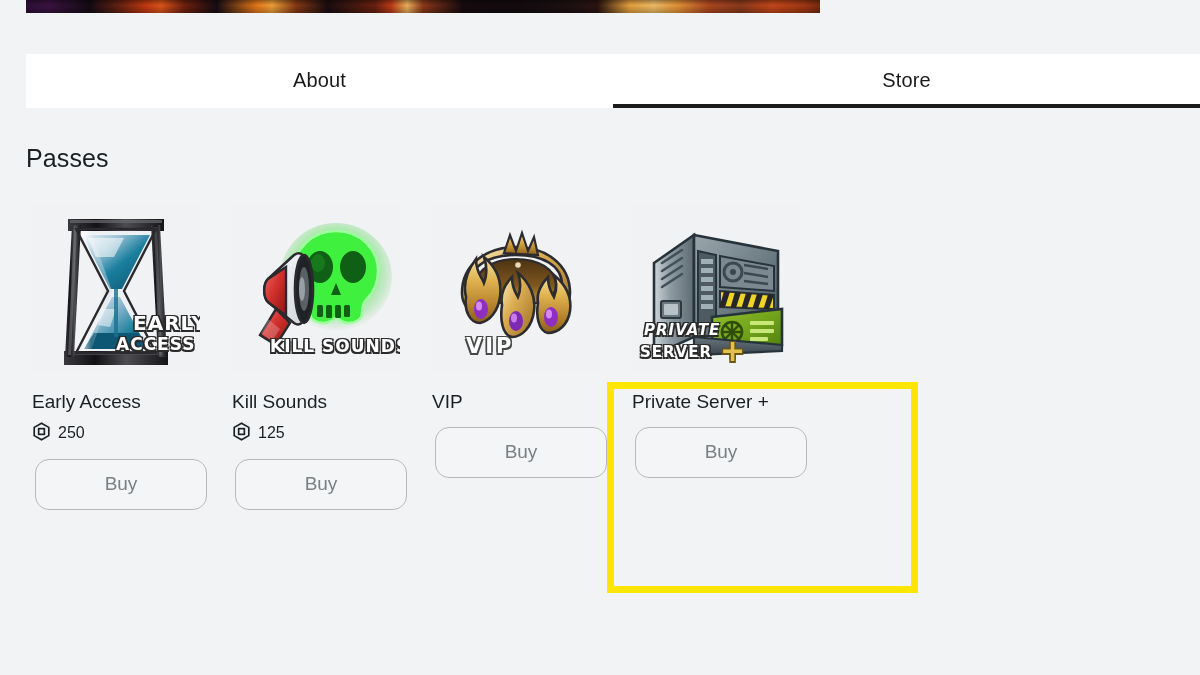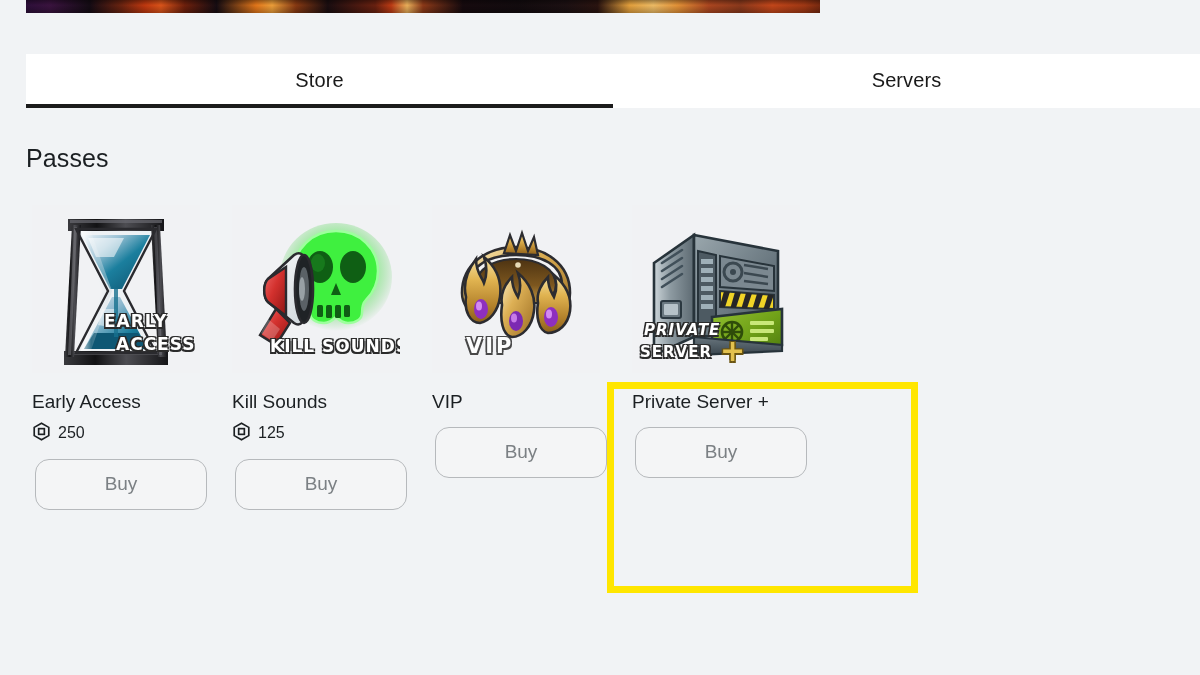--- a/index.html
+++ b/index.html
@@ -194,26 +194,26 @@
 <body>
 
 <div id="page">
 
   <div class="banner-strip">
     <div class="b-layer"></div>
     <div class="b-shade"></div>
   </div>
 
   <div class="tabbar">
+    <div class="tab">
+      <span class="tab-label">About</span>
+    </div>
     <div class="tab active">
       <span class="tab-label">Store</span>
       <span class="tab-underline"></span>
-    </div>
-    <div class="tab">
-      <span class="tab-label">Servers</span>
     </div>
   </div>
 
   <div class="section-title">Passes</div>
 
   <div class="passes">
 
     <div class="pass">
       <div class="pass-thumb">
         <div class="art">
@@ -264,21 +264,21 @@
             <path d="M34 147 L134 147 L134 150 L34 150 Z" fill="#6a6a70" opacity=".6"></path>
 
             <path d="M40 20 L49 20 L42 152 L33 152 Z" fill="url(#frameG)"></path>
             <path d="M119 20 L128 20 L135 152 L126 152 Z" fill="url(#frameG)"></path>
             <path d="M42 22 L45 22 L39 150 L36 150 Z" fill="#7b7b82" opacity=".55"></path>
             <path d="M122 22 L125 22 L130 150 L127 150 Z" fill="#7b7b82" opacity=".45"></path>
 
             <path d="M44 24 L124 24 L92 86 L124 148 L44 148 L76 86 Z" fill="none" stroke="#2a2a2e" stroke-width="2.4"></path>
           </svg>
         </div>
-        <div class="art-caption" style="left:72px; top:108px; font-size:17px;">EARLY</div>
+        <div class="art-caption" style="left:101px; top:108px; font-size:20px;">EARLY</div>
         <div class="art-caption" style="left:84px; top:131px; font-size:17px;">ACCESS</div>
       </div>
       <div class="pass-name">Early Access</div>
       <div class="pass-price">
         <span class="robux-ico">
           <svg width="19" height="19" viewBox="0 0 24 24">
             <path d="M12 1.6 L21.2 6.8 L21.2 17.2 L12 22.4 L2.8 17.2 L2.8 6.8 Z" fill="none" stroke="#1b1f22" stroke-width="2.1"></path>
             <rect x="8.4" y="8.4" width="7.2" height="7.2" fill="none" stroke="#1b1f22" stroke-width="2.1"></rect>
           </svg>
         </span>

